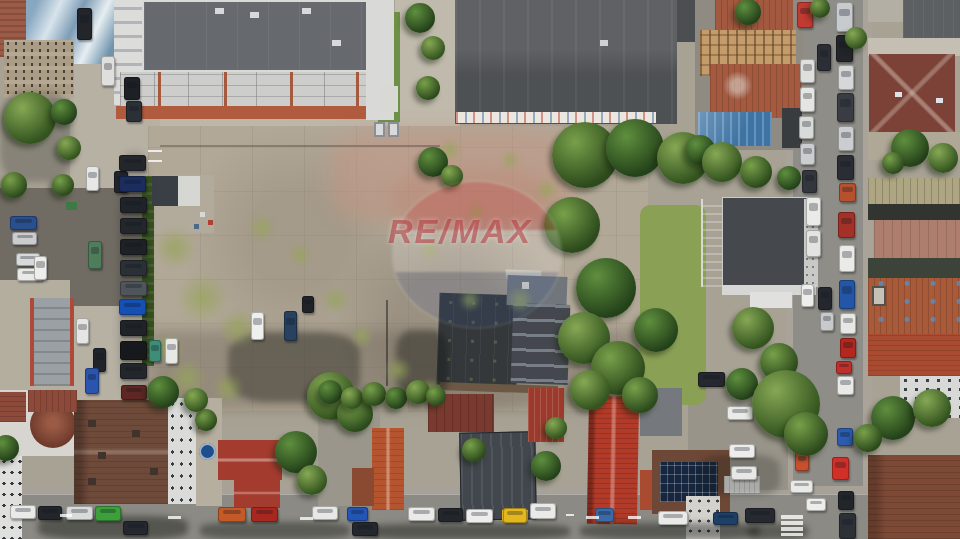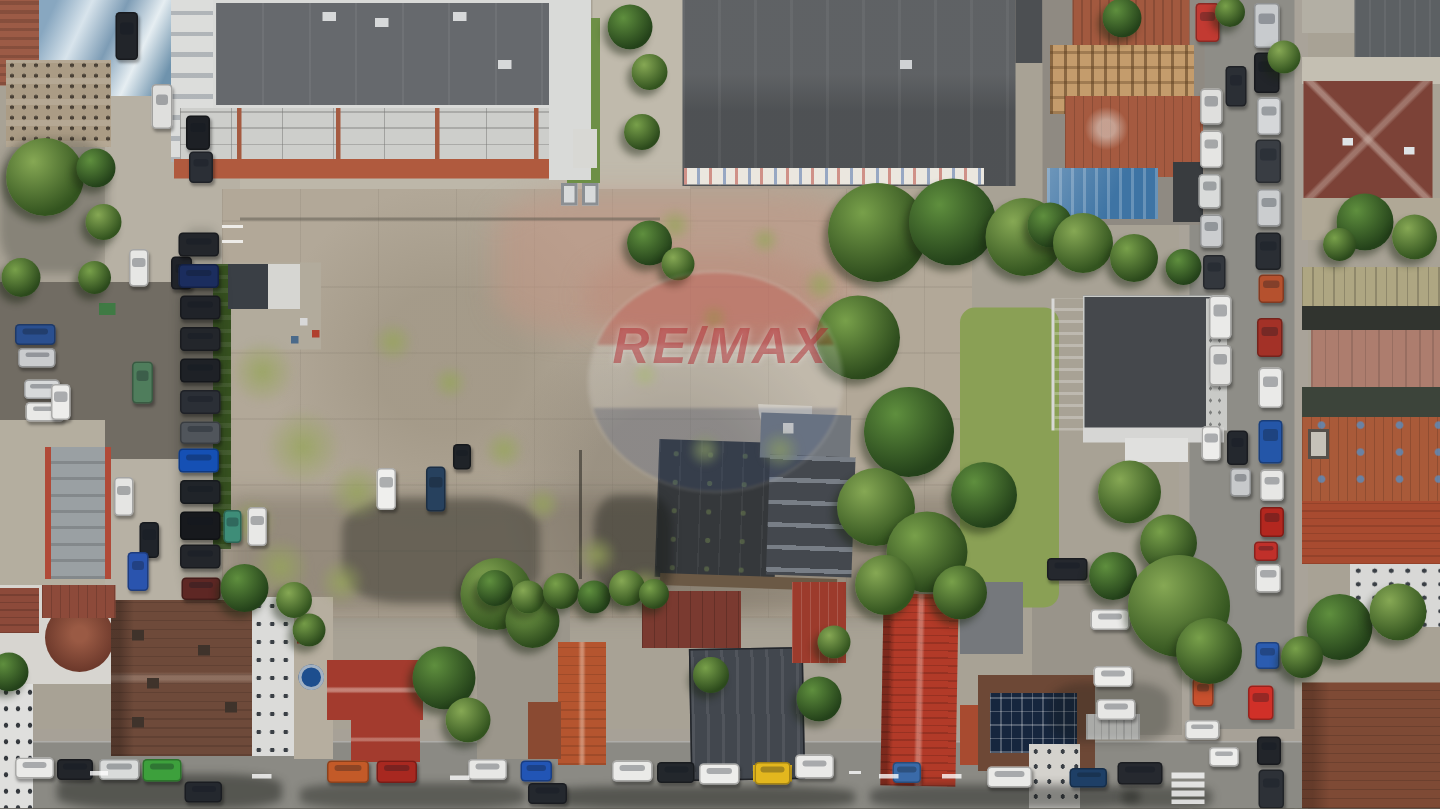--- a/index.html
+++ b/index.html
@@ -11,21 +11,21 @@
   .car:after{content:"";position:absolute;left:18%;top:22%;right:18%;height:26%;
        background:rgba(18,24,34,.30);border-radius:2px;}
   .tree{position:absolute;border-radius:50%;box-shadow:-3px 4px 5px rgba(25,35,15,.45);}
   .weed{position:absolute;border-radius:50%;filter:blur(2px);}
   .shadow{position:absolute;background:rgba(20,22,18,.4);filter:blur(3px);border-radius:30%;}
   .mark{position:absolute;background:rgba(255,255,255,.78);}
   .wm{position:absolute;left:388px;top:172px;width:185px;height:160px;pointer-events:none;}
   .wm-balloon{position:absolute;left:5px;top:10px;width:168px;height:145px;border-radius:50%;
       background:linear-gradient(180deg,rgba(196,60,58,.26) 0 33%,rgba(245,243,240,.22) 33% 62%,rgba(60,90,160,.16) 62%);
       box-shadow:0 0 0 2px rgba(255,255,255,.10);filter:blur(1px);}
-  .wm-text{position:absolute;left:0;top:40px;width:185px;text-align:center;
+  .wm-text{position:absolute;left:0;top:40px;width:185px;
       font-weight:bold;font-style:italic;font-size:34px;letter-spacing:2px;
       color:rgba(172,30,36,.48);text-shadow:0 0 5px rgba(255,255,255,.38);}
 </style>
 </head>
 <body>
 
 <div class="scene">
 
   <div id="ground">
     <div class="r" style="left:70px;top:0;width:92px;height:402px;background:#b7b1a4;"></div>

